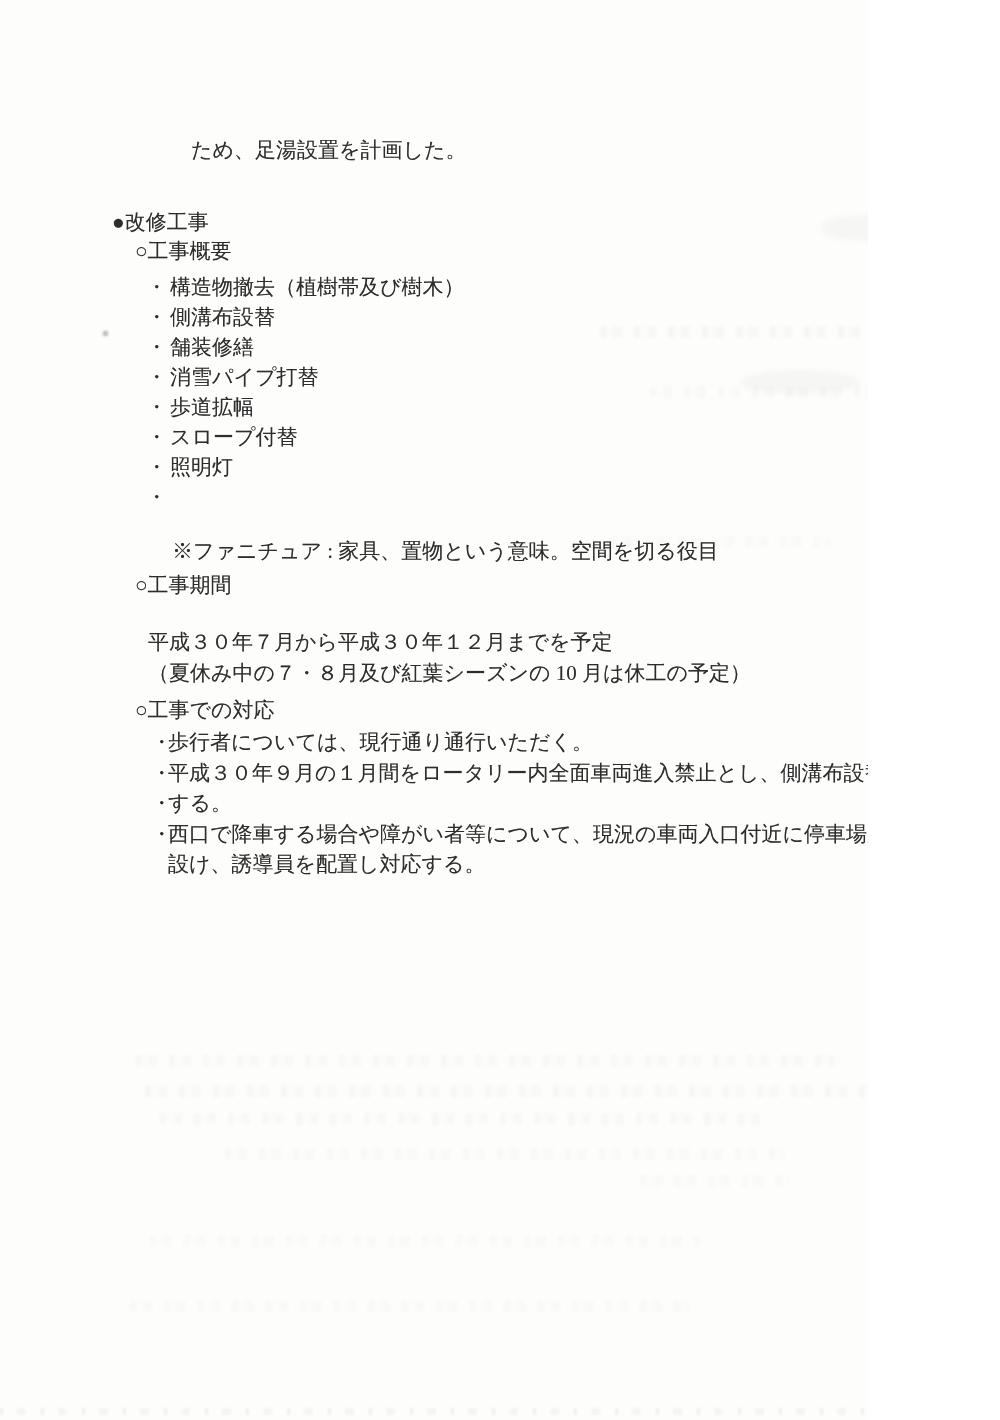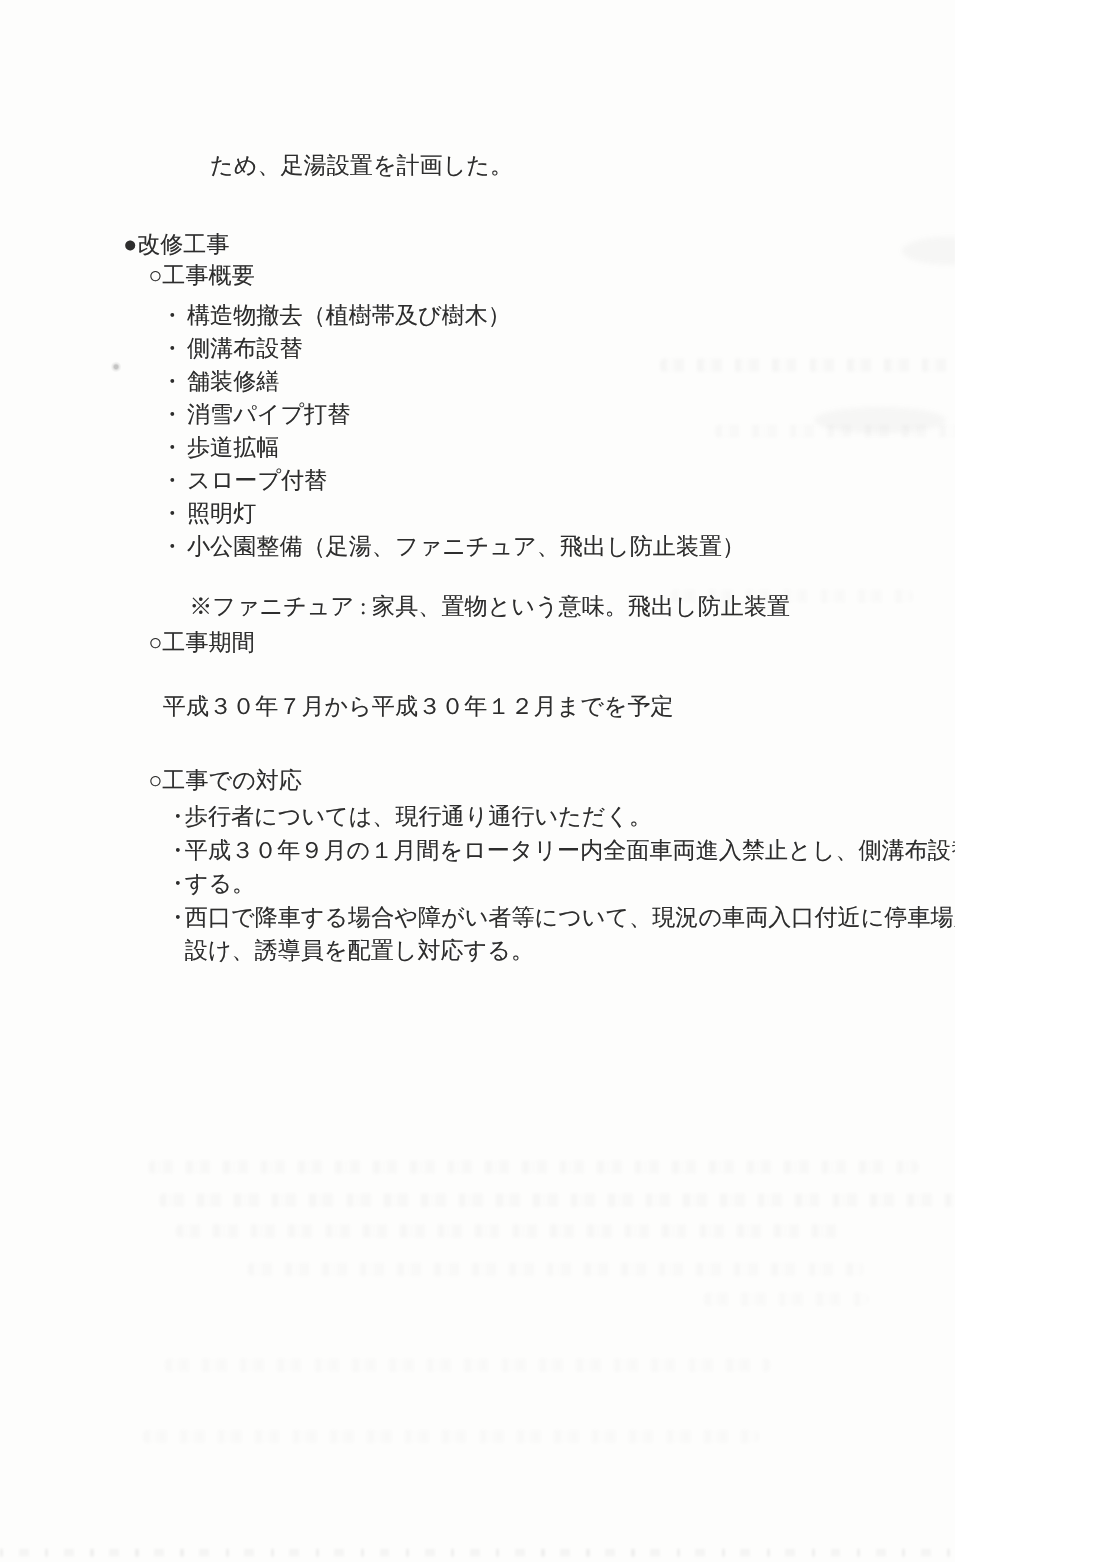--- a/index.html
+++ b/index.html
@@ -68,27 +68,28 @@
   <div class="abs h2 h2-overview"><span>○</span><span>工事概要</span></div>
 
   <ul class="list overview-list">
     <li><span class="mk">・</span><span>構造物撤去（植樹帯及び樹木）</span></li>
     <li><span class="mk">・</span><span>側溝布設替</span></li>
     <li><span class="mk">・</span><span>舗装修繕</span></li>
     <li><span class="mk">・</span><span>消雪パイプ打替</span></li>
     <li><span class="mk">・</span><span>歩道拡幅</span></li>
     <li><span class="mk">・</span><span>スロープ付替</span></li>
     <li><span class="mk">・</span><span>照明灯</span></li>
-    <li><span class="mk">・</span><span>小公園整備（足湯、ファニチュア、飛出し防止装置）</span></li>
+    <li><span class="mk">・</span></li>
   </ul>
 
-  <p class="abs note">※ファニチュア : 家具、置物という意味。飛出し防止装置</p>
+  <p class="abs note">※ファニチュア : 家具、置物という意味。空間を切る役目</p>
 
   <div class="abs h2 h2-period"><span>○</span><span>工事期間</span></div>
   <p class="abs pline p1">平成３０年７月から平成３０年１２月までを予定</p>
+  <p class="abs pline p2">（夏休み中の７・８月及び紅葉シーズンの 10 月は休工の予定）</p>
 
   <div class="abs h2 h2-measures"><span>○</span><span>工事での対応</span></div>
 
   <ul class="list measures-list">
     <li>
       <span class="mk">・</span>
       <span class="ln">歩行者については、現行通り通行いただく。</span>
     </li>
     <li>
       <span class="mk">・</span>

